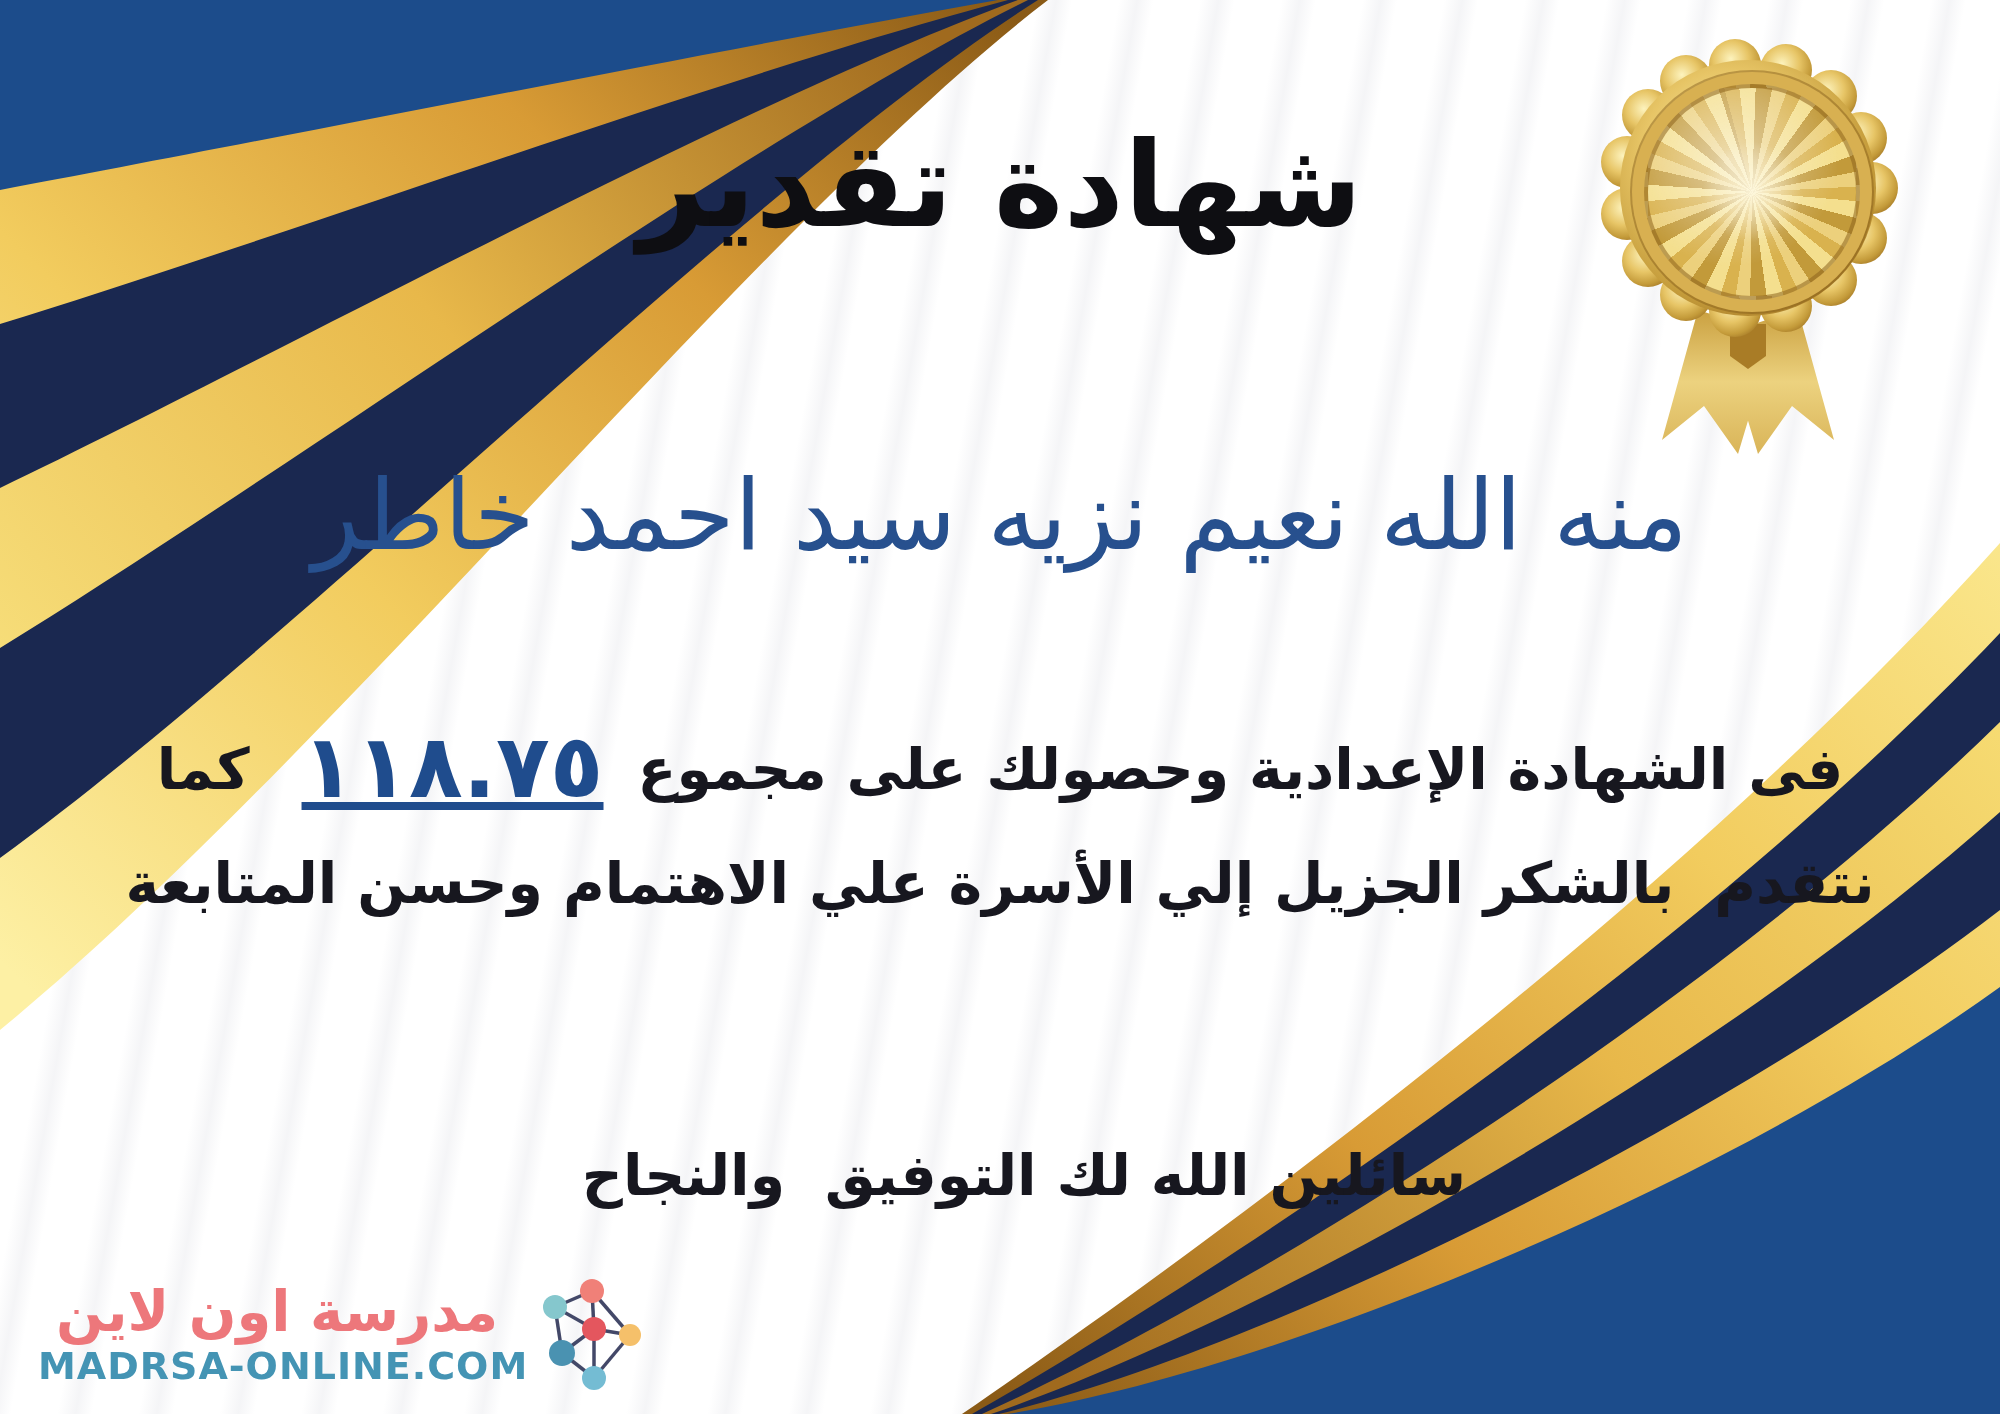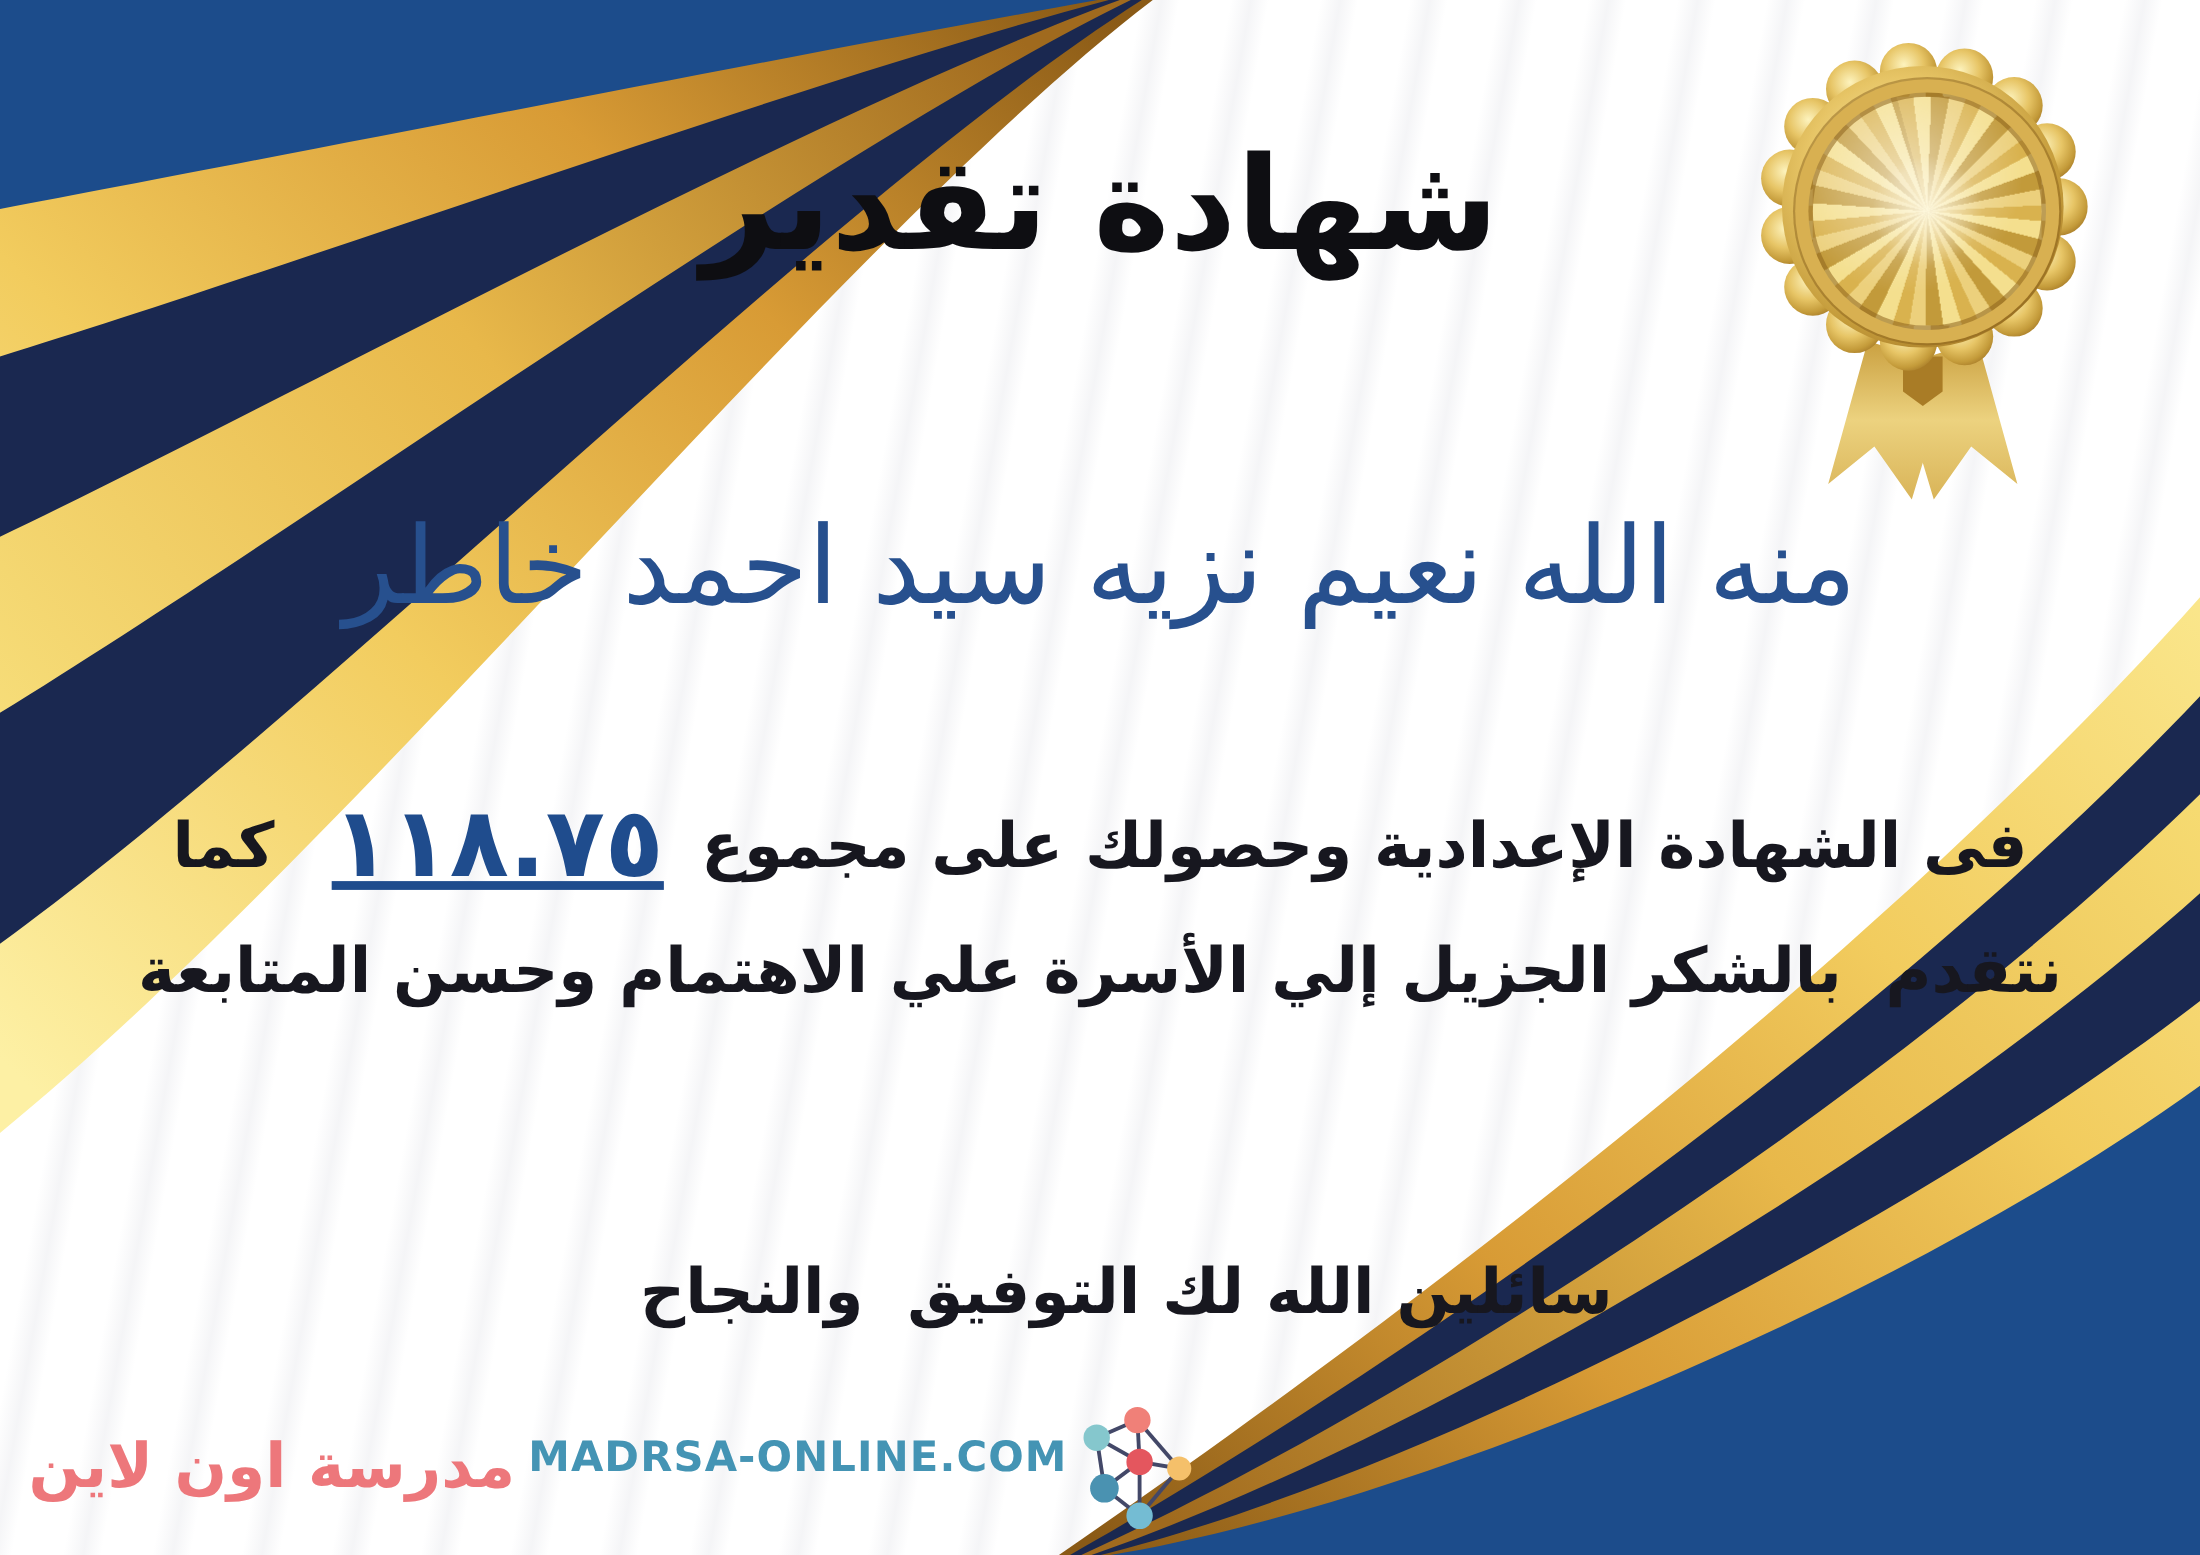--- a/index.html
+++ b/index.html
@@ -46,21 +46,21 @@
       radial-gradient(circle at 40% 34%, rgba(255,255,255,0.55), rgba(255,255,255,0) 58%),
       radial-gradient(circle at 50% 50%, rgba(255,248,214,0.85) 0%, rgba(255,248,214,0) 34%),
       repeating-conic-gradient(from -15deg at 50% 50%,
         #d9b24e 0deg 8deg, #f4df8e 8deg 17deg, #c29a3a 17deg 26deg, #ecd07c 26deg 34deg);
     border:4px solid rgba(142,100,30,0.55);
     box-shadow:0 0 0 12px #d8b051, 0 0 0 14px rgba(128,88,24,0.45);
   }
 
   
   .logo{position:absolute;left:26px;bottom:22px;display:flex;align-items:center;gap:14px;}
-  .logo-text{display:flex;flex-direction:row;}
+  .logo-text{display:flex;flex-direction:column;align-items:center;}
   .logo-ar{font-size:56px;font-weight:700;color:#ed777b;text-align:right;line-height:1.15;}
   .logo-en{font-size:38px;font-weight:700;color:#4494b4;letter-spacing:1px;line-height:1.2;margin-left:12px;}
 </style>
 </head>
 <body>
 
 <div class="stage">
 
   <svg class="decor" viewBox="0 0 2000 1414" preserveAspectRatio="none">
     <defs>

